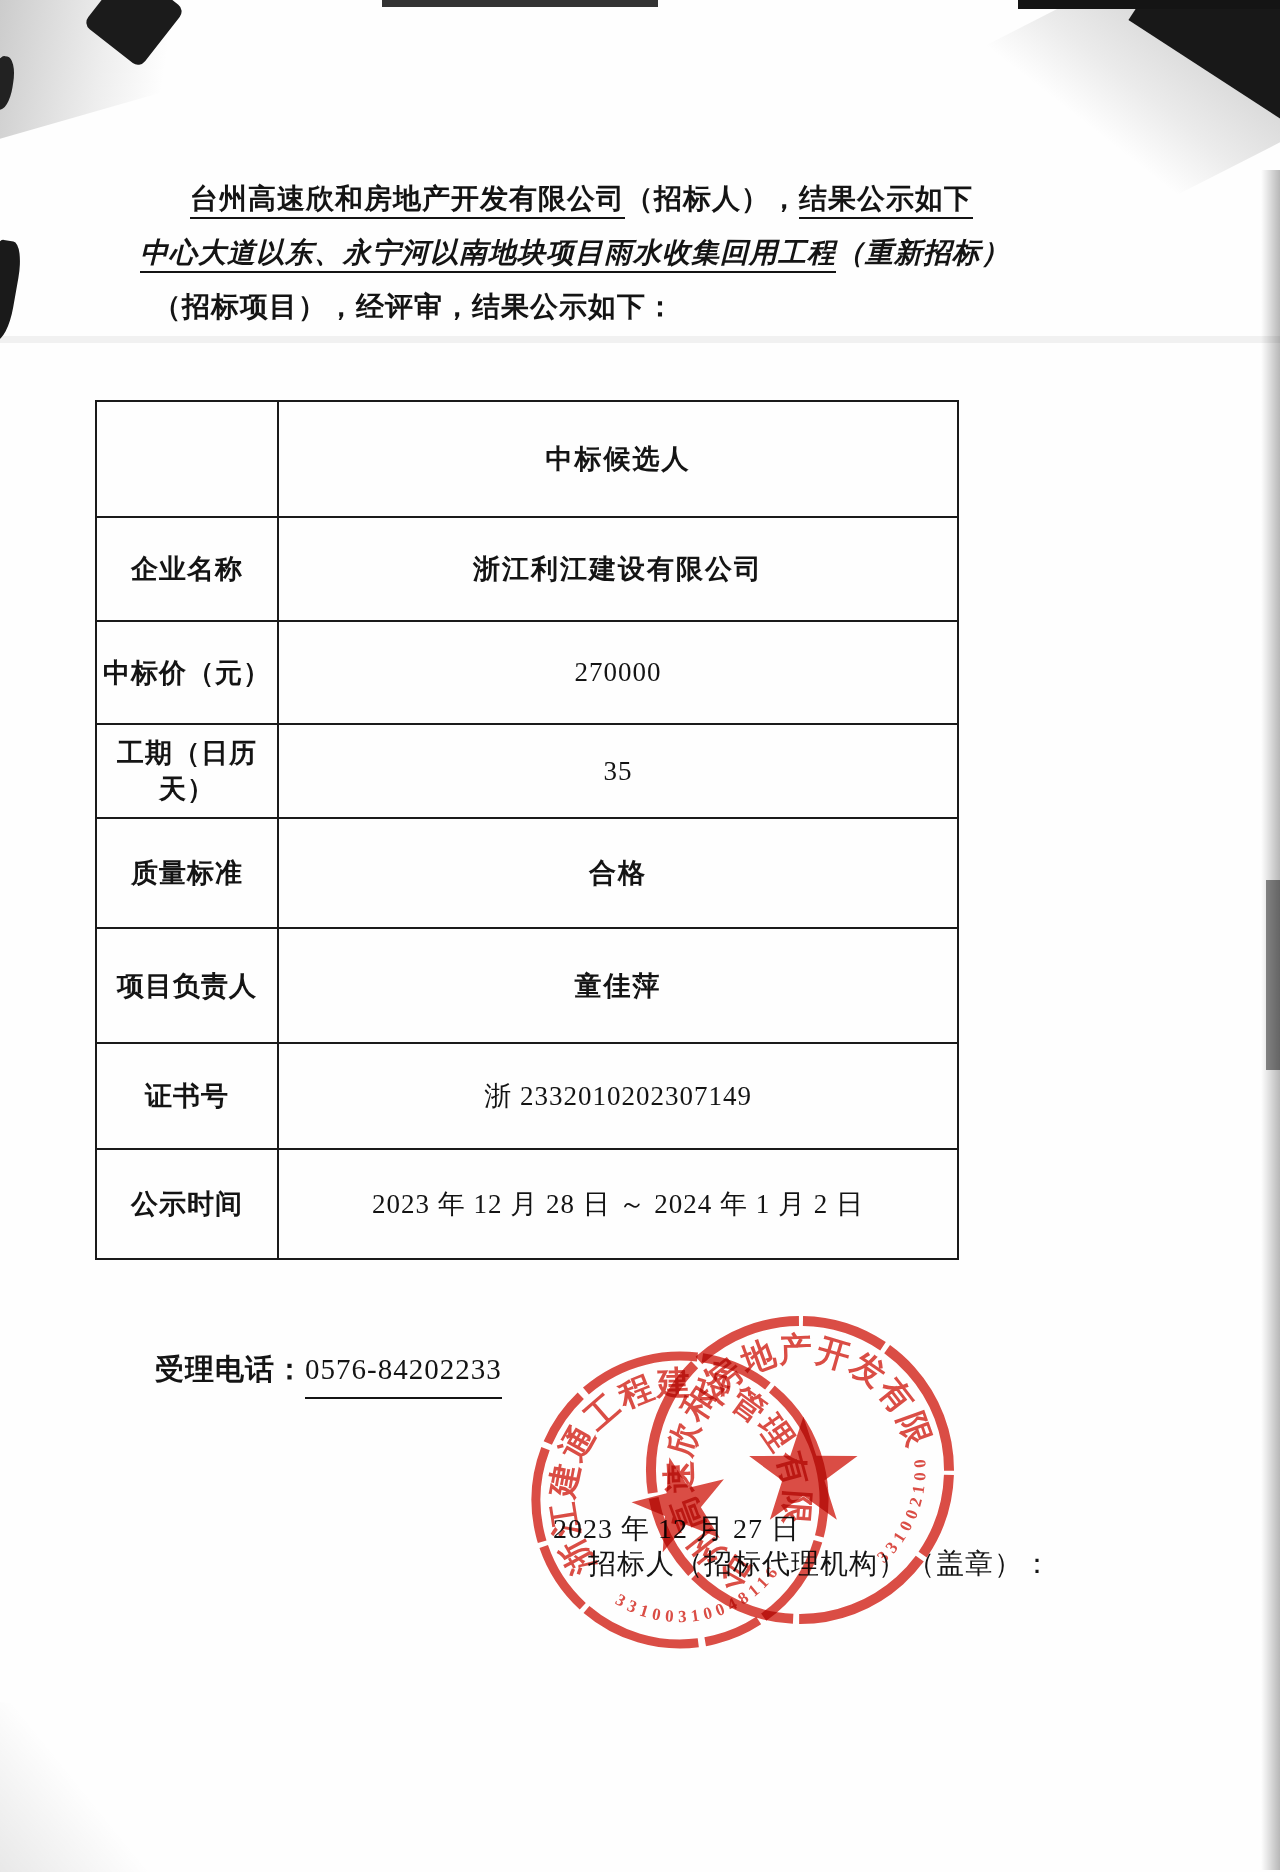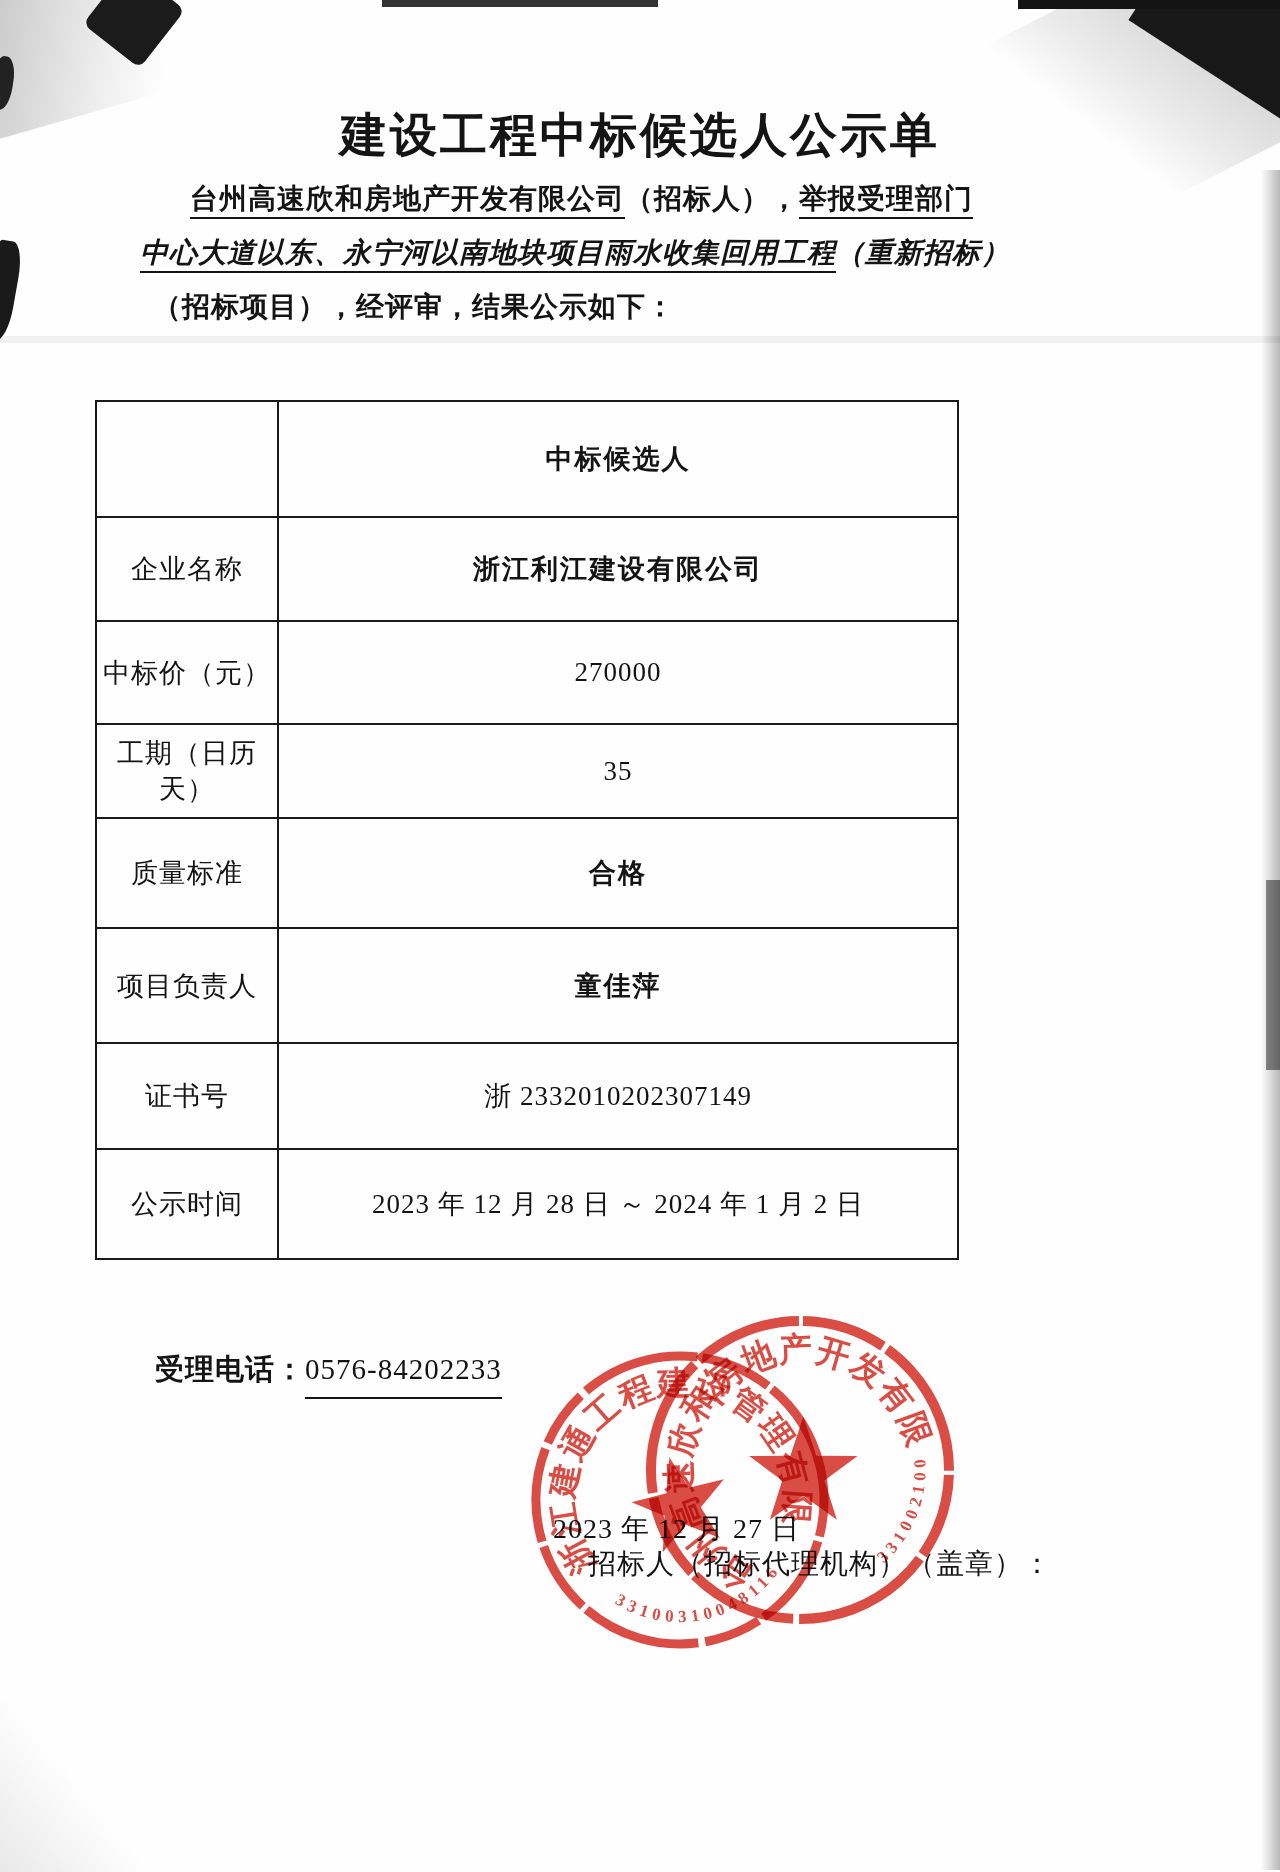--- a/index.html
+++ b/index.html
@@ -43,21 +43,21 @@
   
   table.result {
     position:absolute; left:95px; top:400px; width:864px;
     border-collapse:collapse; table-layout:fixed;border-radius:22px;
   }
   table.result td, table.result th {
     border:2.4px solid #1a1a1a; text-align:center; vertical-align:middle;
     font-size:27px; padding:0 6px; overflow:hidden;
   }
   col.c-label { width:182px; }
-  .cell-label { font-weight:400; letter-spacing:1px;margin-top:32px; }
+  .cell-label { font-weight:700; letter-spacing:1px;margin-top:32px; }
   .cell-header { font-weight:700; letter-spacing:2px; }
   .cell-value-cjk { font-weight:700; letter-spacing:2px; }
   .cell-value-num { font-weight:400; letter-spacing:1px;margin-top:35px; }
   .cell-value-mix { font-weight:500; letter-spacing:1px; }
 
   .footer-line { position:absolute; margin:0; font-size:29px; font-weight:700; white-space:nowrap; letter-spacing:1px; }
   .complaint { top:1265px; left:188px; }
   .phone { top:1350px; left:155px; }
   .phone .phone-num { font-weight:400; border-bottom:2.5px solid #141414; padding-bottom:12px; letter-spacing:1px; }
   .sign { top:1545px; left:588px; font-size:28px; font-weight:400; z-index:3; }
@@ -80,23 +80,22 @@
   <div class="artifact a-left2"></div>
   <div class="artifact a-tr-gray"></div>
   <div class="artifact a-tr-black"></div>
   <div class="artifact a-topstrip1"></div>
   <div class="artifact a-topstrip2"></div>
   <div class="artifact a-right-edge"></div>
   <div class="artifact a-right-dark"></div>
   <div class="artifact a-band"></div>
   <div class="artifact a-bl-gray"></div>
 
-  <h1 class="title">建设工程中标候选人公示单</h1>
 
-  <p class="intro-line intro-l1"><span class="u">台州高速欣和房地产开发有限公司</span><span>（招标人），</span><span class="u">举报受理部门</span></p>
+  <p class="intro-line intro-l1"><span class="u">台州高速欣和房地产开发有限公司</span><span>（招标人），</span><span class="u">结果公示如下</span></p>
   <p class="intro-line intro-l2"><span class="u">中心大道以东、永宁河以南地块项目雨水收集回用工程</span><span>（重新招标）</span></p>
   <p class="intro-line intro-l3">（招标项目），经评审，结果公示如下：</p>
 
   <table class="result">
     <colgroup>
         <col class="c-label">
         <col>
       </colgroup>
     <tbody>
         <tr style="height:116px">

